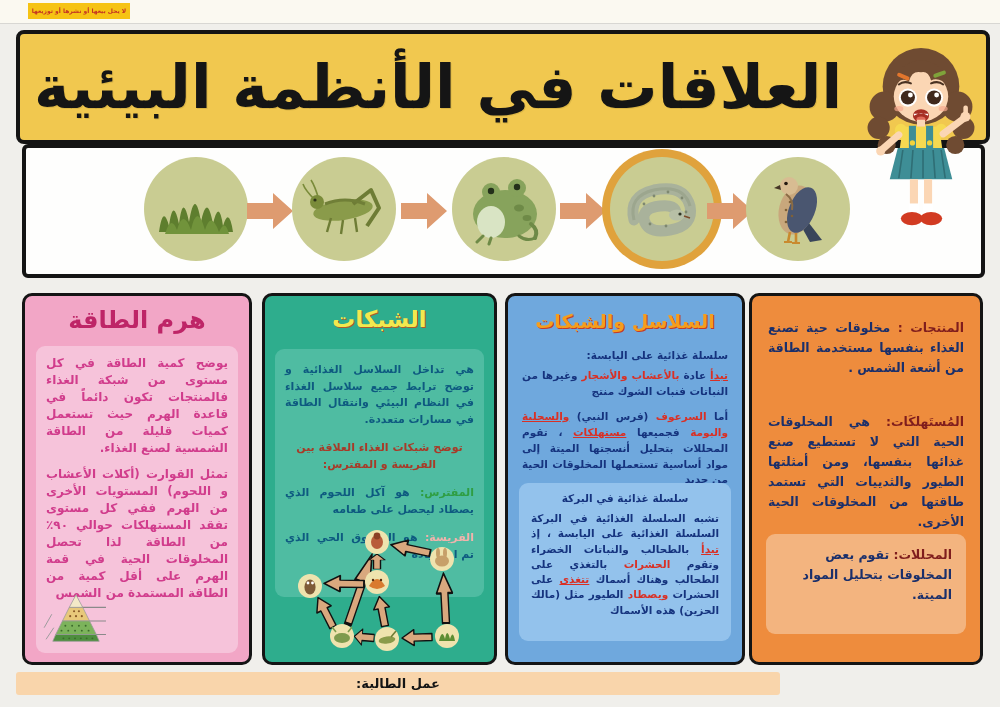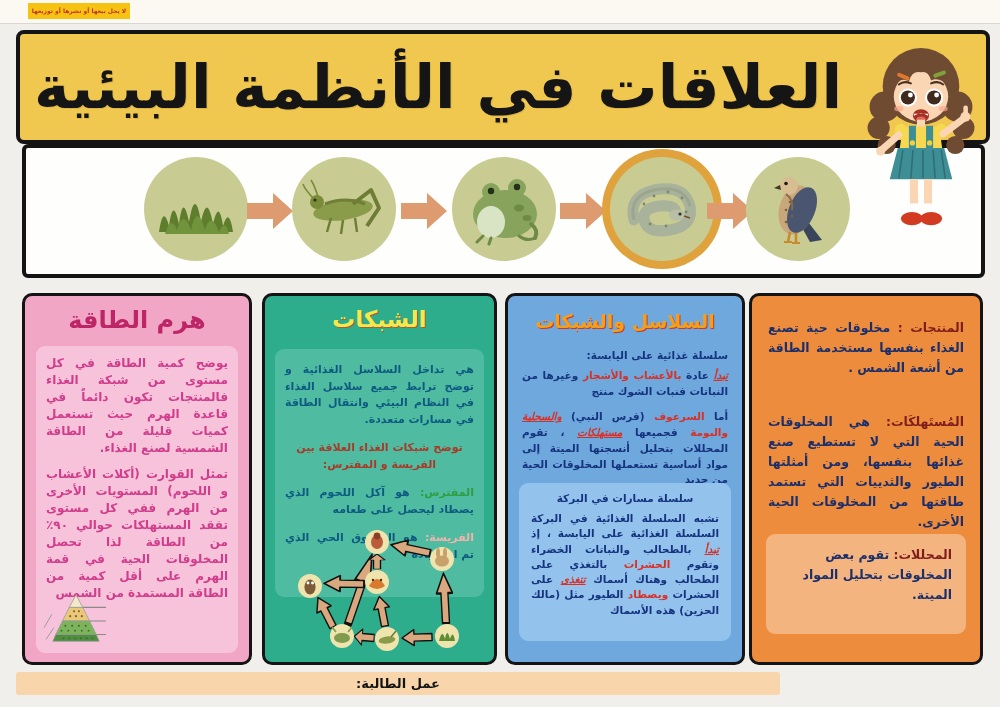--- a/index.html
+++ b/index.html
@@ -45,21 +45,21 @@
   .lbl-prey{color:#F2B3AC;}
   .foodweb{position:absolute;left:12px;bottom:6px;width:210px;height:132px;}
   .blue-text{position:absolute;left:14px;right:14px;top:52px;color:#15337E;font-size:10.5px;font-weight:700;
         line-height:1.5;text-align:justify;}
   .blue-text .bh{margin:0 0 4px;color:#15337E;}
   .blue-text p{margin:0 0 10px;}
   .blue-inner{left:11px;right:11px;top:187px;height:158px;background:#93C2EC;padding:8px 12px;box-sizing:border-box;}
   .blue-inner .bh{color:#15337E;font-size:10.5px;font-weight:700;text-align:center;margin:0 0 5px;}
   .blue-inner p{color:#15337E;font-size:10.5px;font-weight:700;line-height:1.45;margin:0;text-align:justify;}
   .c-red{color:#D93025;}
-  .u{text-decoration:underline;font-style:italic;}
+  .u{text-decoration:underline;}
   .orange-text{position:absolute;left:16px;right:16px;top:22px;color:#1A2F6B;font-size:12.5px;font-weight:700;
         line-height:1.6;text-align:justify;}
   .orange-text p{margin:0 0 34px;}
   .lbl-red{color:#7f1d1d;}
   .orange-inner{left:14px;right:14px;top:238px;height:100px;background:#F3B47F;padding:11px 14px;box-sizing:border-box;}
   .orange-inner p{margin:0;color:#1A2F6B;font-size:12.5px;font-weight:700;line-height:1.6;text-align:right;}
   .pyramid-icon{position:absolute;left:6px;bottom:4px;width:68px;height:58px;}
   
   .footer{position:absolute;left:16px;top:672px;width:764px;height:23px;background:#F9D5AB;border-radius:3px;
         display:flex;align-items:center;justify-content:center;}
@@ -304,21 +304,21 @@
   </div>
 
   <div class="panel p-blue">
     <div class="ptitle t-blue">السلاسل والشبكات</div>
     <div class="blue-text">
       <p class="bh">سلسلة غذائية على اليابسة:</p>
       <p><span class="c-red u">تبدأ</span><span> عادة </span><span class="c-red">بالأعشاب والأشجار</span><span> وغيرها من النباتات فنبات الشوك منتج</span></p>
       <p><span>أما </span><span class="c-red">السرعوف</span><span> (فرس النبي) </span><span class="c-red u">والسحلية</span><span> </span><span class="c-red">والبومة</span><span> فجميعها </span><span class="c-red u">مستهلكات</span><span> ، تقوم المحللات بتحليل أنسجتها الميتة إلى مواد أساسية تستعملها المخلوقات الحية من جديد</span></p>
     </div>
     <div class="inner blue-inner">
-      <p class="bh">سلسلة مسارات في البركة</p>
+      <p class="bh">سلسلة غذائية في البركة</p>
       <p><span>تشبه السلسلة الغذائية في البركة السلسلة الغذائية على اليابسة ، إذ </span><span class="c-red u">تبدأ</span><span> بالطحالب والنباتات الخضراء وتقوم </span><span class="c-red">الحشرات</span><span> بالتغذي على الطحالب وهناك أسماك </span><span class="c-red u">تتغذى</span><span> على الحشرات </span><span class="c-red">ويصطاد</span><span> الطيور مثل (مالك الحزين) هذه الأسماك</span></p>
     </div>
   </div>
 
   <div class="panel p-orange">
     <div class="orange-text">
       <p><span class="lbl-red">المنتجات : </span><span>مخلوقات حية تصنع الغذاء بنفسها مستخدمة الطاقة من أشعة الشمس .</span></p>
       <p><span class="lbl-red">المُستَهلكَات: </span><span>هي المخلوقات الحية التي لا تستطيع صنع غذائها بنفسها، ومن أمثلتها الطيور والثدييات التي تستمد طاقتها من المخلوقات الحية الأخرى.</span></p>
     </div>
     <div class="inner orange-inner">

